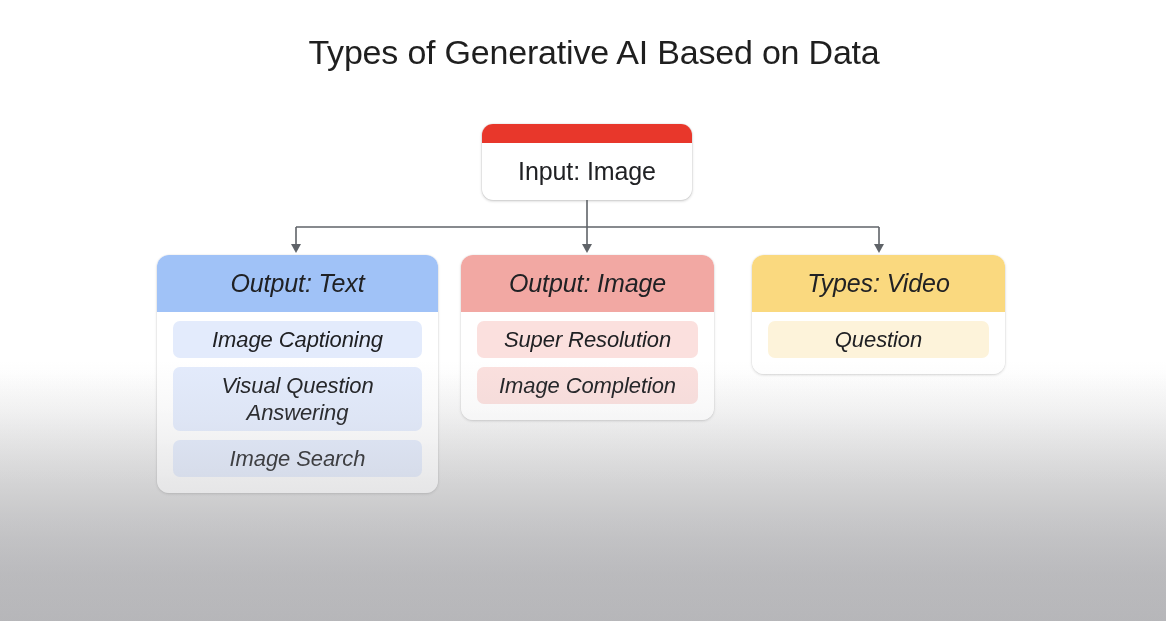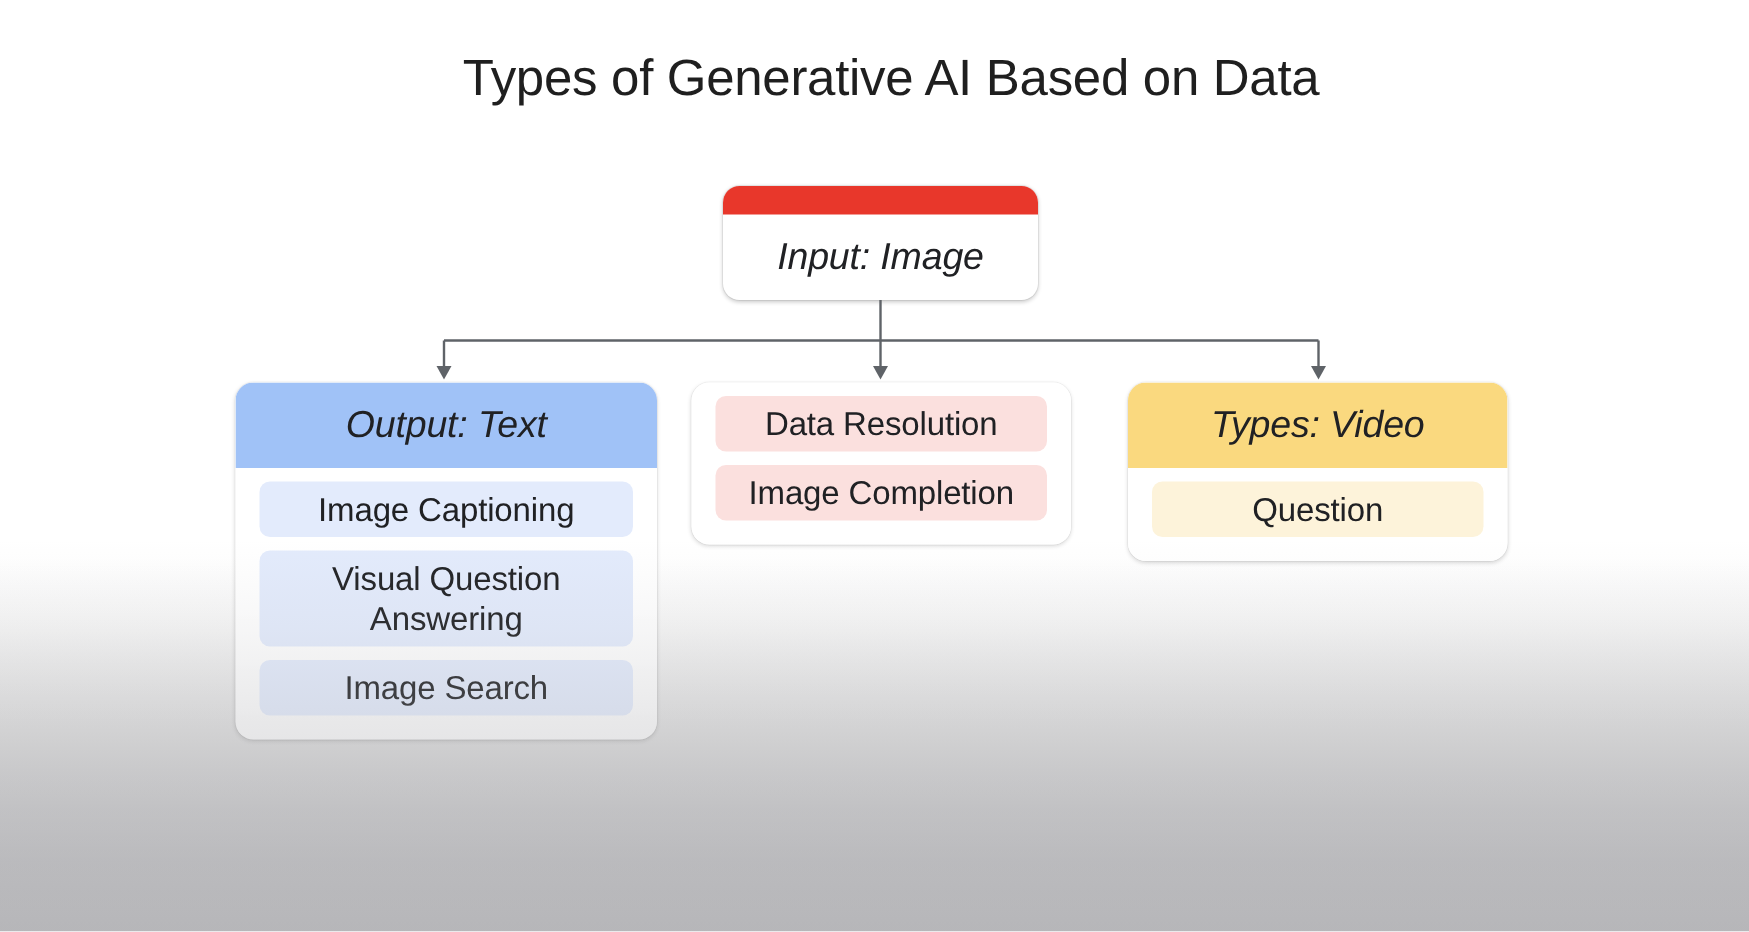--- a/index.html
+++ b/index.html
@@ -63,21 +63,20 @@
     background: #e8372b;
   }
   #input-node .node-label {
     height: 57px;
     display: flex;
     align-items: center;
     justify-content: center;
     font-size: 25px;
     color: #202124;
     letter-spacing: -0.1px;
-    font-style: italic;
   }
 
   
   #connectors {
     position: absolute;
     left: 0;
     top: 0;
     width: 1166px;
     height: 621px;
     pointer-events: none;
@@ -113,20 +112,21 @@
     display: flex;
     align-items: center;
     justify-content: center;
     text-align: center;
     font-size: 22px;
     line-height: 27px;
     color: #202124;
     letter-spacing: -0.1px;
     padding: 5px 6px;
     box-sizing: border-box;
+    font-style: italic;
   }
 
   
   #card-text { left: 157px; top: 255px; width: 281px; }
   #card-text .card-header { background: #a0c2f7; }
   #card-text .chip { background: #e3ebfc; }
 
   
   #card-image { left: 461px; top: 255px; width: 253px; }
   #card-image .card-header { background: #f2a8a3; }
@@ -183,22 +183,23 @@
   <div class="card" id="card-text">
     <div class="card-header">Output: Text</div>
     <div class="card-body">
       <div class="chip">Image Captioning</div>
       <div class="chip">Visual Question Answering</div>
       <div class="chip">Image Search</div>
     </div>
   </div>
 
   <div class="card" id="card-image">
+    <div class="card-header">Output: Image</div>
     <div class="card-body">
-      <div class="chip">Data Resolution</div>
+      <div class="chip">Super Resolution</div>
       <div class="chip">Image Completion</div>
     </div>
   </div>
 
   <div class="card" id="card-video">
     <div class="card-header">Types: Video</div>
     <div class="card-body">
       <div class="chip">Question</div>
     </div>
   </div>

